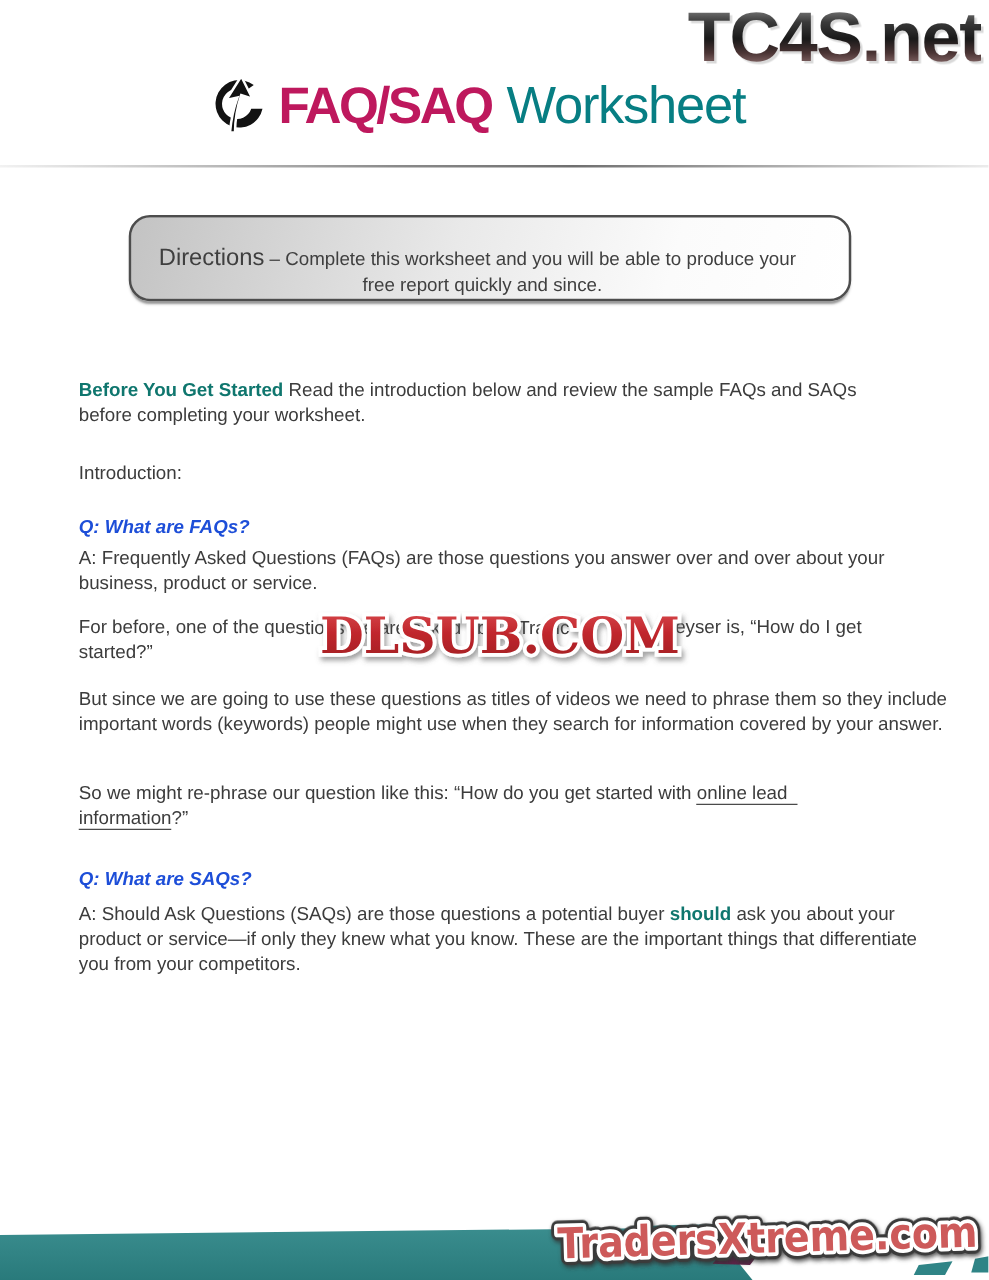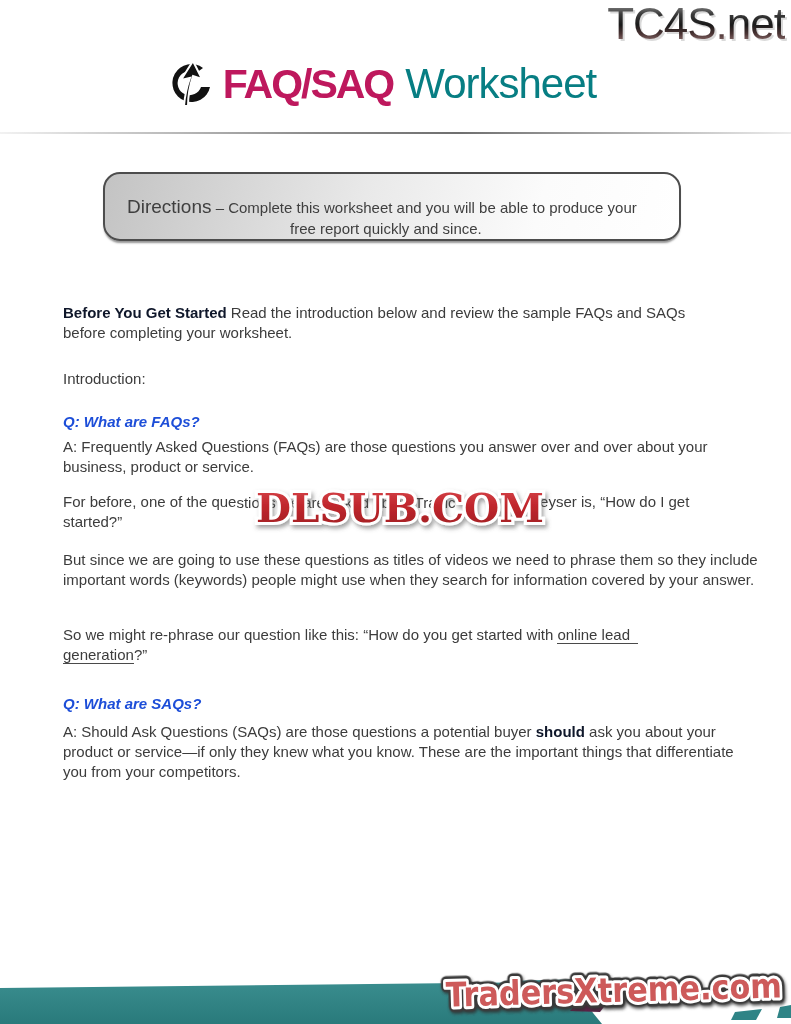--- a/index.html
+++ b/index.html
@@ -4,21 +4,21 @@
 <style>
   html,body{margin:0;padding:0;background:#fff;}
   .page{
     position:relative;width:791px;height:1024px;background:#ffffff;
     font-family:"Liberation Sans", sans-serif;color:#3c3c3c;overflow:hidden;
     margin:0 auto;
   }
   
   .tc4s{
     position:absolute;top:2px;right:6px;
-    font-size:44px;font-weight:normal;letter-spacing:-1px;line-height:1;
+    font-size:56px;font-weight:bold;letter-spacing:-1px;line-height:1;
     background:linear-gradient(180deg,#9a9a9a 0%,#3a3a3a 28%,#191919 52%,#4a3434 72%,#8a6b6b 90%,#a89090 100%);
     -webkit-background-clip:text;background-clip:text;color:transparent;
     filter:drop-shadow(2px 2px 0 #d9d9d9);
   }
   .title-row{
     position:absolute;top:56px;left:0;right:0;
     display:flex;justify-content:center;align-items:center;
     transform:translateX(-16px);
   }
   .title-icon{width:52px;height:56px;margin-right:8px;flex:0 0 auto;}
@@ -48,21 +48,21 @@
   .q{font-weight:bold;font-style:italic;color:#1d4ed8;}
   .q1{top:412px;}
   .a1{top:437px;width:650px;}
   .pex1{top:492px;white-space:nowrap;}
   .pex2{top:512px;}
   .pbut{top:550px;width:702px;}
   .pso1{top:625px;white-space:nowrap;}
   .pso2{top:645px;}
   .q2{top:694px;}
   .a2{top:722px;width:680px;}
-  b{color:#0f172a;}
+  b{color:#0f766e;}
   .obscured{
     display:inline-block;width:292px;height:19px;overflow:hidden;
     white-space:nowrap;vertical-align:bottom;
   }
   .u{border-bottom:1.5px solid #4a4a4a;text-align:center;}
   .u-pad{padding-right:8px;}
   
   .wm-center{position:absolute;left:248px;top:483px;width:304px;height:52px;}
   
   .footer-art{position:absolute;left:0;top:978px;width:791px;height:46px;}
@@ -100,21 +100,21 @@
     <div class="block q q1">Q: What are FAQs?</div>
 
     <div class="block a1">A: Frequently Asked Questions (FAQs) are those questions you answer over and over about your business, product or service.</div>
 
     <div class="block pex1"><span>For before, one of the que</span><span class="obscured">stions we are asked about Traffic </span><span>Geyser is, “How do I get</span></div>
     <div class="block pex2">started?”</div>
 
     <div class="block pbut">But since we are going to use these questions as titles of videos we need to phrase them so they include important words (keywords) people might use when they search for information covered by your answer.</div>
 
     <div class="block pso1"><span>So we might re-phrase our question like this: “How do you get started with </span><span class="u u-pad">online lead</span></div>
-    <div class="block pso2"><span class="u">generation</span><span>?”</span></div>
+    <div class="block pso2"><span class="u">information</span><span>?”</span></div>
 
     <div class="block q q2">Q: What are SAQs?</div>
 
     <div class="block a2"><span>A: Should Ask Questions (SAQs) are those questions a potential buyer </span><b>should</b><span> ask you about your product or service—if only they knew what you know. These are the important things that differentiate you from your competitors.</span></div>
 
   </div>
 
   <svg class="wm-center" viewBox="0 0 304 52">
     <defs>
       <linearGradient id="wmred" x1="0" y1="0" x2="0" y2="1">

